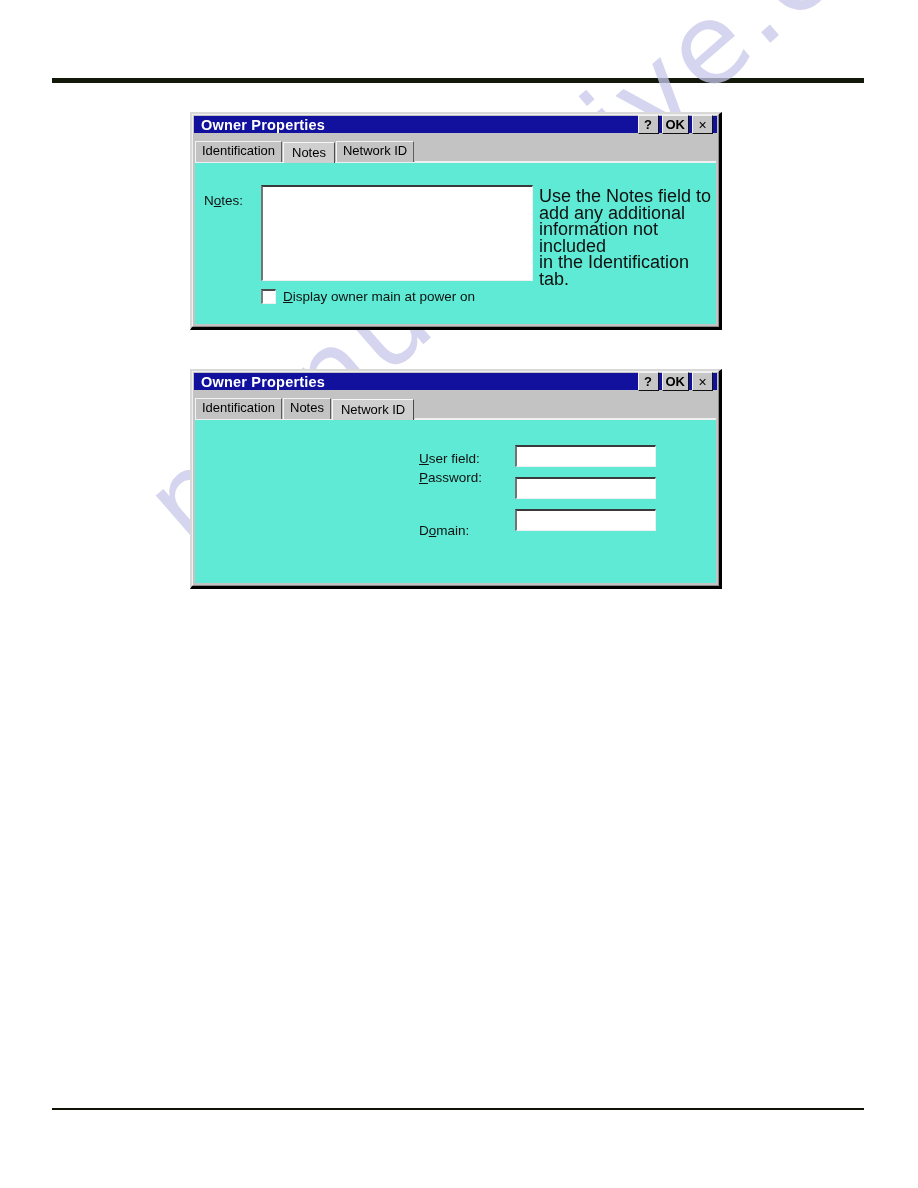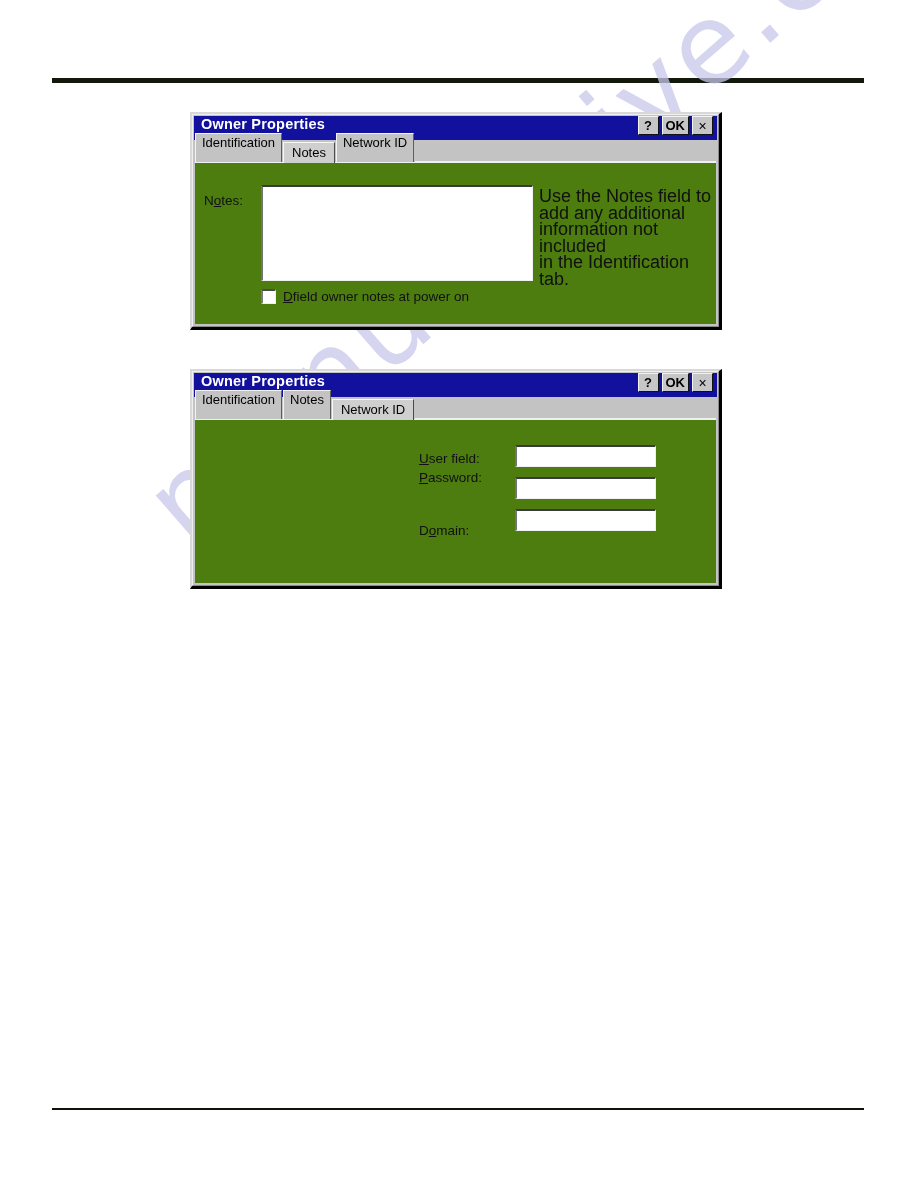--- a/index.html
+++ b/index.html
@@ -69,24 +69,24 @@
     border-top-color: #efefef;
     border-left-color: #efefef;
     box-sizing: border-box;
   }
 
   .titlebar {
     position: absolute;
     left: 2px;
     right: 2px;
     top: 2px;
-    height: 24px;
+    height: 17px;
     background: #11119e;
     display: flex;
-    align-items: flex-start;
+    align-items: center;
     box-sizing: border-box;
   }
   .title-text {
     color: #ffffff;
     font-size: 14.5px;
     font-weight: bold;
     padding-left: 7px;
     letter-spacing: 0.2px;
     white-space: nowrap;
     flex: 1 1 auto;
@@ -130,21 +130,21 @@
     box-sizing: border-box;
   }
   .tab {
     background: #c3c3c3;
     border-top: 1px solid #f2f2f2;
     border-left: 1px solid #f2f2f2;
     border-right: 1px solid #5d5d5d;
     color: #000000;
     font-size: 13px;
     padding: 0 6px 1px 6px;
-    height: 30px;
+    height: 22px;
     line-height: 18px;
     box-sizing: border-box;
     white-space: nowrap;
     margin-right: 1px;
   }
   .tab.selected {
     background: #cfcfcf;
     height: 21px;
     line-height: 20px;
     border-top: 1px solid #f7f7f7;
@@ -163,21 +163,21 @@
     margin-bottom: 0px;
   }
 
   
   .tabbody {
     position: absolute;
     left: 3px;
     right: 3px;
     top: 48px;
     bottom: 3px;
-    background: #4d7c0f;
+    background: #5eead4;
     border-top: 1px solid #efefef;
     box-sizing: border-box;
   }
 
   
   .field-label {
     position: absolute;
     font-size: 13.5px;
     color: #111111;
     white-space: nowrap;
@@ -255,21 +255,21 @@
 
     <div class="sunken" style="left:66px; top:22px; width:272px; height:96px;"></div>
 
     <div class="helptext" style="left:344px; top:25px; width:185px;">Use the Notes field to
 add any additional
 information not included
 in the Identification tab.</div>
 
     <div class="checkbox-row" style="left:66px; top:126px;">
       <div class="checkbox-box"></div>
-      <div class="checkbox-label"><u>D</u><span>field owner notes at power on</span></div>
+      <div class="checkbox-label"><u>D</u><span>isplay owner main at power on</span></div>
     </div>
 
   </div>
 </div>
 
 <div class="dialog" style="left:190px; top:369px; width:532px; height:220px;">
   <div class="dialog-inner"></div>
 
   <div class="titlebar">
     <div class="title-text">Owner Properties</div>

